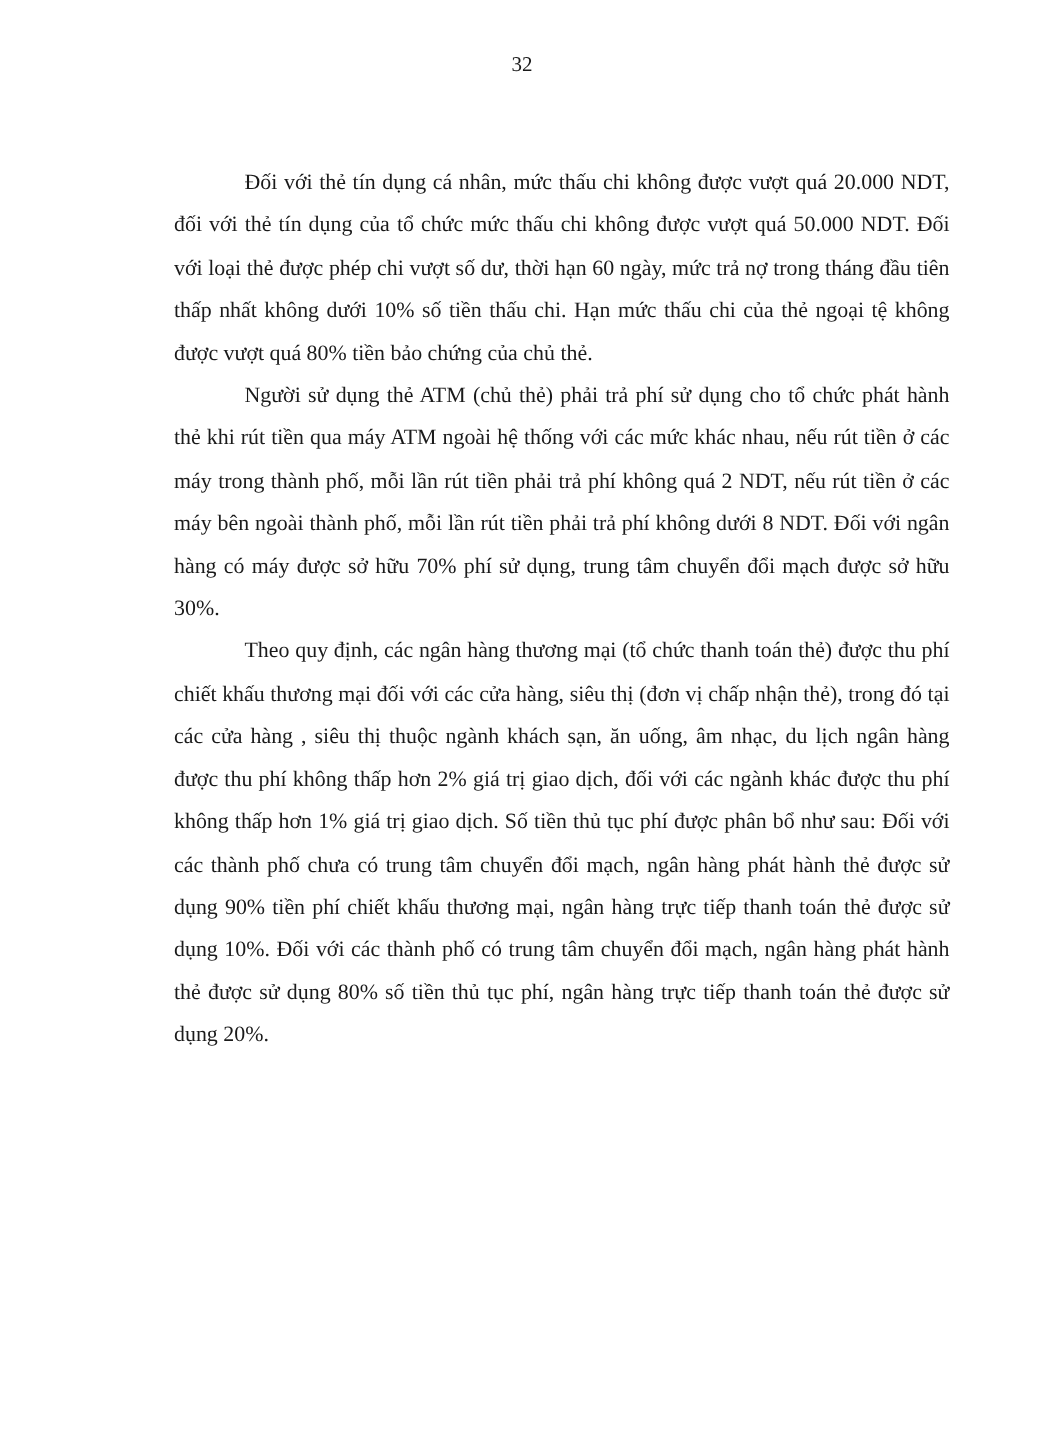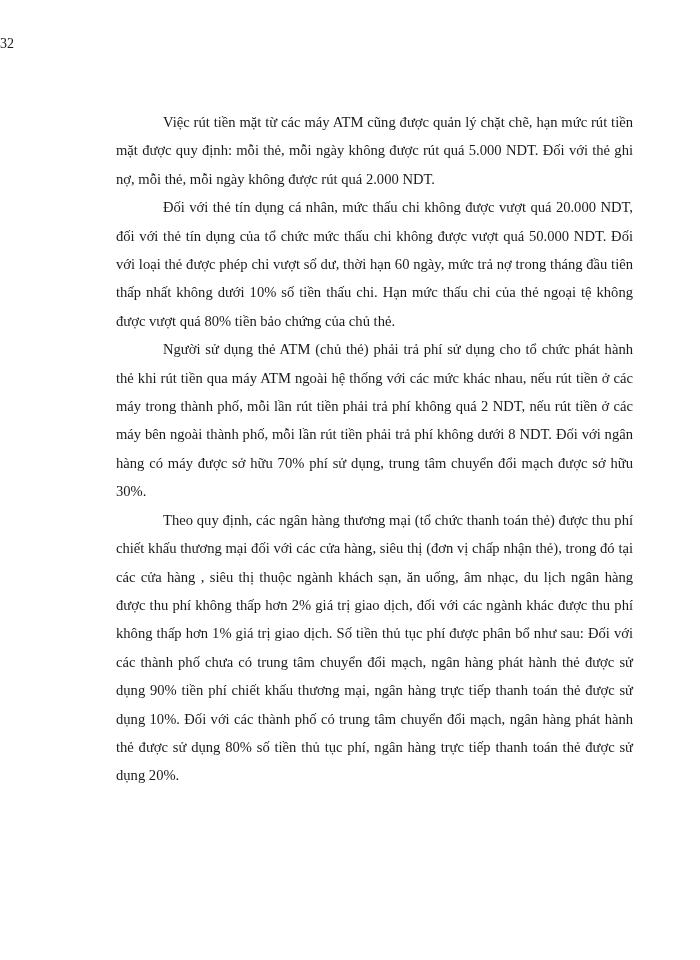--- a/index.html
+++ b/index.html
@@ -1,31 +1,30 @@
 <!DOCTYPE html>
 <html><head>
 <meta charset="utf-8">
 <style>
   html, body { margin: 0; padding: 0; background: #ffffff; }
   body { width: 700px; height: 960px; position: relative; overflow: hidden; }
   .page-number {
-    position: absolute; top: 36px; left: 0; width: 696px; 
+    position: absolute; top: 36px; left: 0; width: 696px; text-align: center;
     font-family: "Liberation Serif", serif; font-size: 14px; color: #1a1a1a;
   }
   .body-text {
     position: absolute; top: 108px; left: 116px; width: 517px;
     font-family: "Liberation Serif", serif; font-size: 14.6px; line-height: 28.4px;
     color: #1a1a1a; text-align: justify;
   }
   .body-text p { margin: 0; }
   .body-text p.indent { text-indent: 47px; }
 </style>
 </head>
 <body>
 
 <div class="page-number">32</div>
 
 <div class="body-text">
-  <p class="indent">Việc rút tiền mặt từ các máy ATM cũng được quản lý chặt chẽ, hạn mức rút tiền mặt được quy định: mỗi thẻ, mỗi ngày không được rút quá 5.000 NDT. Đối với thẻ ghi nợ, mỗi thẻ, mỗi ngày không được rút quá 2.000 NDT.</p>
   <p class="indent">Đối với thẻ tín dụng cá nhân, mức thấu chi không được vượt quá 20.000 NDT, đối với thẻ tín dụng của tổ chức mức thấu chi không được vượt quá 50.000 NDT. Đối với loại thẻ được phép chi vượt số dư, thời hạn 60 ngày, mức trả nợ trong tháng đầu tiên thấp nhất không dưới 10% số tiền thấu chi. Hạn mức thấu chi của thẻ ngoại tệ không được vượt quá 80% tiền bảo chứng của chủ thẻ.</p>
   <p class="indent">Người sử dụng thẻ ATM (chủ thẻ) phải trả phí sử dụng cho tổ chức phát hành thẻ khi rút tiền qua máy ATM ngoài hệ thống với các mức khác nhau, nếu rút tiền ở các máy trong thành phố, mỗi lần rút tiền phải trả phí không quá 2 NDT, nếu rút tiền ở các máy bên ngoài thành phố, mỗi lần rút tiền phải trả phí không dưới 8 NDT. Đối với ngân hàng có máy được sở hữu 70% phí sử dụng, trung tâm chuyển đổi mạch được sở hữu 30%.</p>
   <p class="indent">Theo quy định, các ngân hàng thương mại (tổ chức thanh toán thẻ) được thu phí chiết khấu thương mại đối với các cửa hàng, siêu thị (đơn vị chấp nhận thẻ), trong đó tại các cửa hàng , siêu thị thuộc ngành khách sạn, ăn uống, âm nhạc, du lịch ngân hàng được thu phí không thấp hơn 2% giá trị giao dịch, đối với các ngành khác được thu phí không thấp hơn 1% giá trị giao dịch. Số tiền thủ tục phí được phân bổ như sau: Đối với các thành phố chưa có trung tâm chuyển đổi mạch, ngân hàng phát hành thẻ được sử dụng 90% tiền phí chiết khấu thương mại, ngân hàng trực tiếp thanh toán thẻ được sử dụng 10%. Đối với các thành phố có trung tâm chuyển đổi mạch, ngân hàng phát hành thẻ được sử dụng 80% số tiền thủ tục phí, ngân hàng trực tiếp thanh toán thẻ được sử dụng 20%.</p>
 </div>
 
 </body></html>

